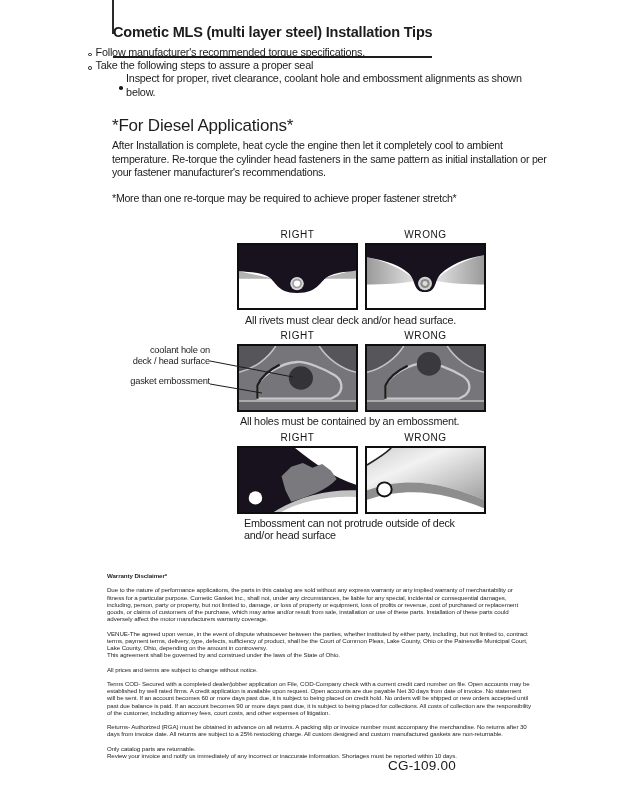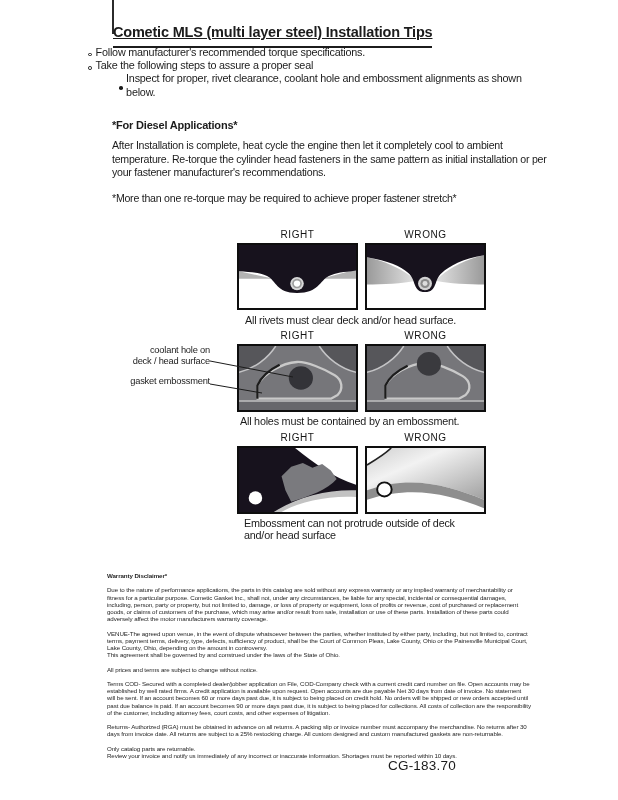--- a/index.html
+++ b/index.html
@@ -5,29 +5,29 @@
   *{margin:0;padding:0;box-sizing:border-box}
   html,body{background:#ffffff}
   .page{
     position:relative;width:618px;height:800px;background:#ffffff;
     font-family:"Liberation Sans",sans-serif;color:#1c1c1c;overflow:hidden;
   }
   .abs{position:absolute}
   .regmark{left:112px;top:0;width:1.6px;height:34px;background:#2b2b2b}
   .title{
     left:113px;top:24px;font-size:14.5px;font-weight:bold;letter-spacing:-0.2px;
-    border-bottom:2.2px solid #1c1c1c;padding-bottom:6px;text-decoration:underline;
+    border-bottom:2.2px solid #1c1c1c;padding-bottom:16px;
   }
   .bullets{left:88px;top:46px;width:452px;font-size:10.8px;line-height:13.2px;letter-spacing:-0.22px}
   .bline{display:flex;align-items:center}
   .odot{flex:0 0 auto;width:3.6px;height:3.6px;border:1.1px solid #1c1c1c;border-radius:50%;margin:4px 4px 0 0}
   .fdot{flex:0 0 auto;width:3.6px;height:3.6px;background:#1c1c1c;border-radius:50%;margin:4.5px 3.5px 0 0}
   .sub{margin-left:31px}
   .diesel{left:112px;top:119px;width:436px;font-size:10.6px;line-height:13.4px;letter-spacing:-0.24px}
-  .diesel .h{font-size:11px;font-weight:bold;letter-spacing:-0.2px;margin-bottom:7px}
+  .diesel .h{font-size:17px;font-weight:normal;letter-spacing:-0.2px;margin-bottom:7px}
   .diesel p{margin-bottom:12px}
   .figlabel{font-size:10px;letter-spacing:0.6px;width:121px;text-align:center;color:#141414}
   .fbox{width:121px;height:67px;border:2.5px solid #0e0e0e;background:#fff}
   .fbox svg{display:block;width:100%;height:100%}
   .fbox2{height:68px}
   .caption{font-size:10.8px;line-height:12.4px;letter-spacing:-0.22px}
   .ann{font-size:9.3px;line-height:10.8px;letter-spacing:-0.2px;text-align:right;width:148px}
   .leader{left:205px;top:353px;width:100px;height:48px;pointer-events:none}
   .smallprint{left:107px;top:572px;width:424px;font-size:6.2px;line-height:7.25px;letter-spacing:-0.1px;color:#262626}
   .smallprint .blk{margin-bottom:7px}
@@ -184,15 +184,15 @@
     <div class="blk">Due to the nature of performance applications, the parts in this catalog are sold without any express warranty or any implied warranty of merchantability or fitness for a particular purpose.  Cometic Gasket Inc., shall not, under any circumstances, be liable for any special, incidental or consequential damages, including, person, party or property, but not limited to, damage, or loss of property or equipment, loss of profits or revenue, cost of purchased or replacement goods, or claims of customers of the purchase, which may arise and/or result from sale, installation or use of these parts.  Installation of these parts could adversely affect the motor manufacturers warranty coverage.</div>
     <div>VENUE-The agreed upon venue, in the event of dispute whatsoever between the parties, whether instituted by either party, including, but not limited to, contract terms, payment terms, delivery, type, defects, sufficiency of product, shall be the Court of Common Pleas, Lake County, Ohio or the Painesville Municipal Court, Lake County, Ohio, depending on the amount in controversy.</div>
     <div class="blk">This agreement shall be governed by and construed under the laws of the State of Ohio.</div>
     <div class="blk">All prices and terms are subject to change without notice.</div>
     <div class="blk">Terms COD- Secured with a completed dealer/jobber application on File, COD-Company check with a current credit card number on file.  Open accounts may be established by well rated firms.  A credit application is available upon request.  Open accounts are due payable Net 30 days from date of invoice.  No statement will be sent.  If an account becomes 60 or more days past due, it is subject to being placed on credit hold.  No orders will be shipped or new orders accepted until past due balance is paid.  If an account becomes 90 or more days past due, it is subject to being placed for collections.  All costs of collection are the responsibility of the customer, including attorney fees, court costs, and other expenses of litigation.</div>
     <div class="blk">Returns- Authorized (RGA) must be obtained in advance on all returns.  A packing slip or invoice number must accompany the merchandise.  No returns after 30 days from invoice date.  All returns are subject to a 25% restocking charge.  All custom designed and custom manufactured gaskets are non-returnable.</div>
     <div>Only catalog parts are returnable.</div>
     <div>Review your invoice and notify us immediately of any incorrect or inaccurate information.  Shortages must be reported within 10 days.</div>
   </div>
 
-  <div class="abs footer-code">CG-183.70</div>
+  <div class="abs footer-code">CG-109.00</div>
 
 </div>
 
 </body></html>

